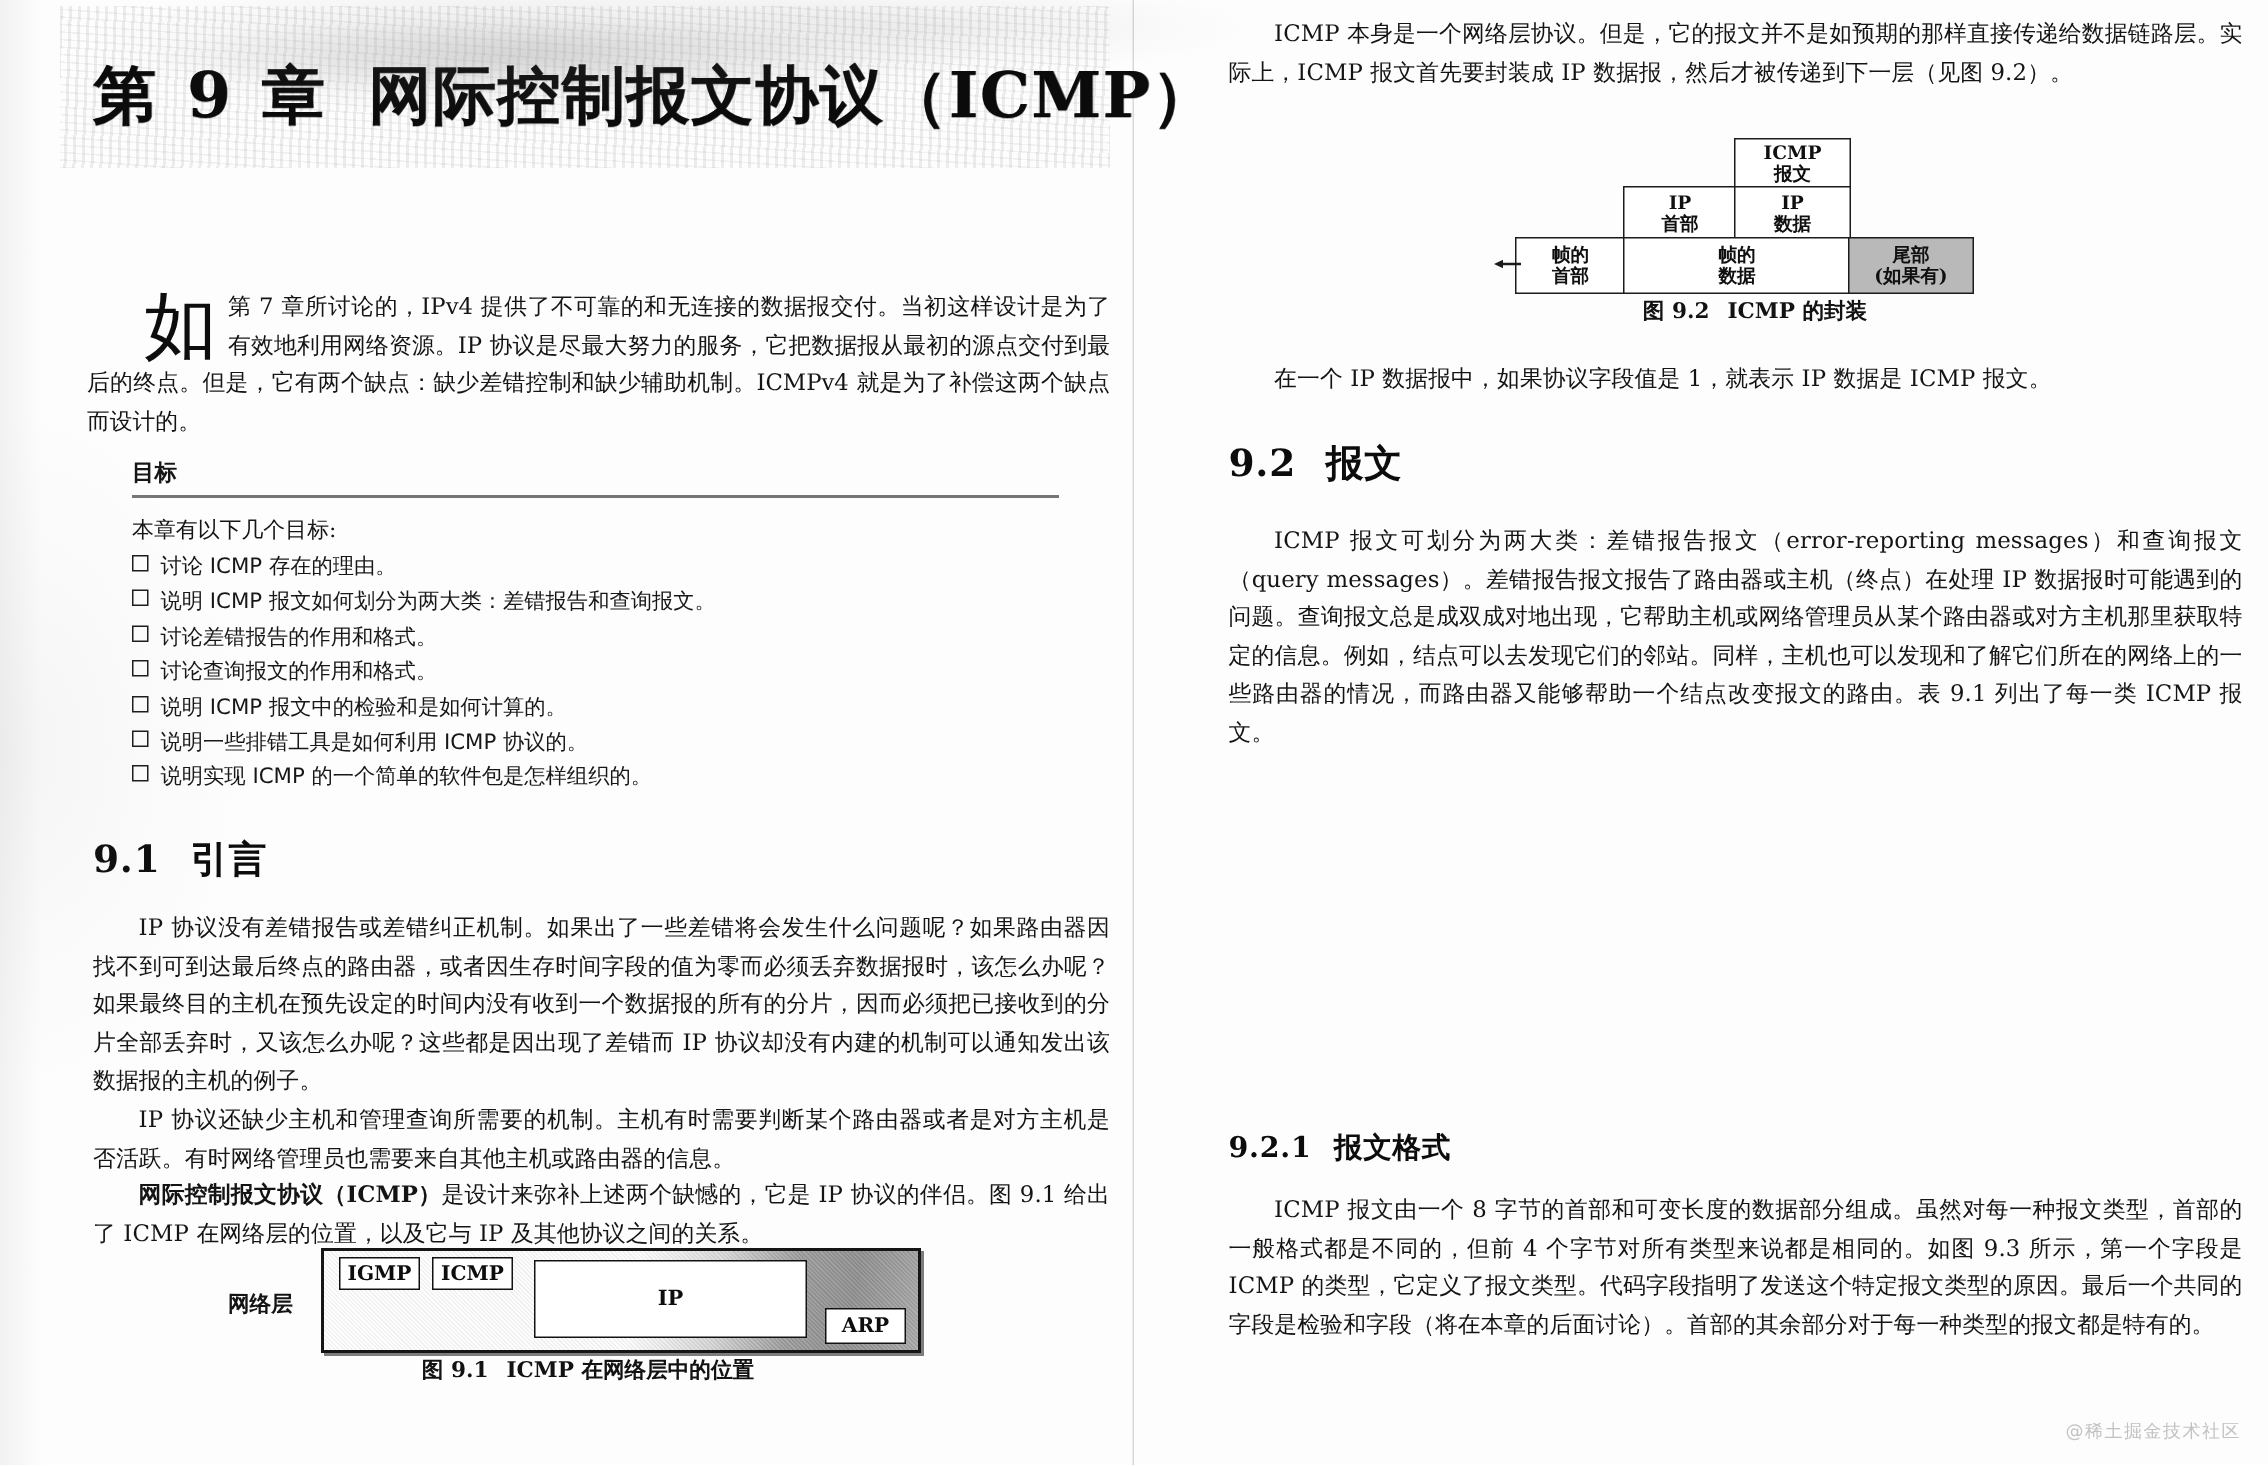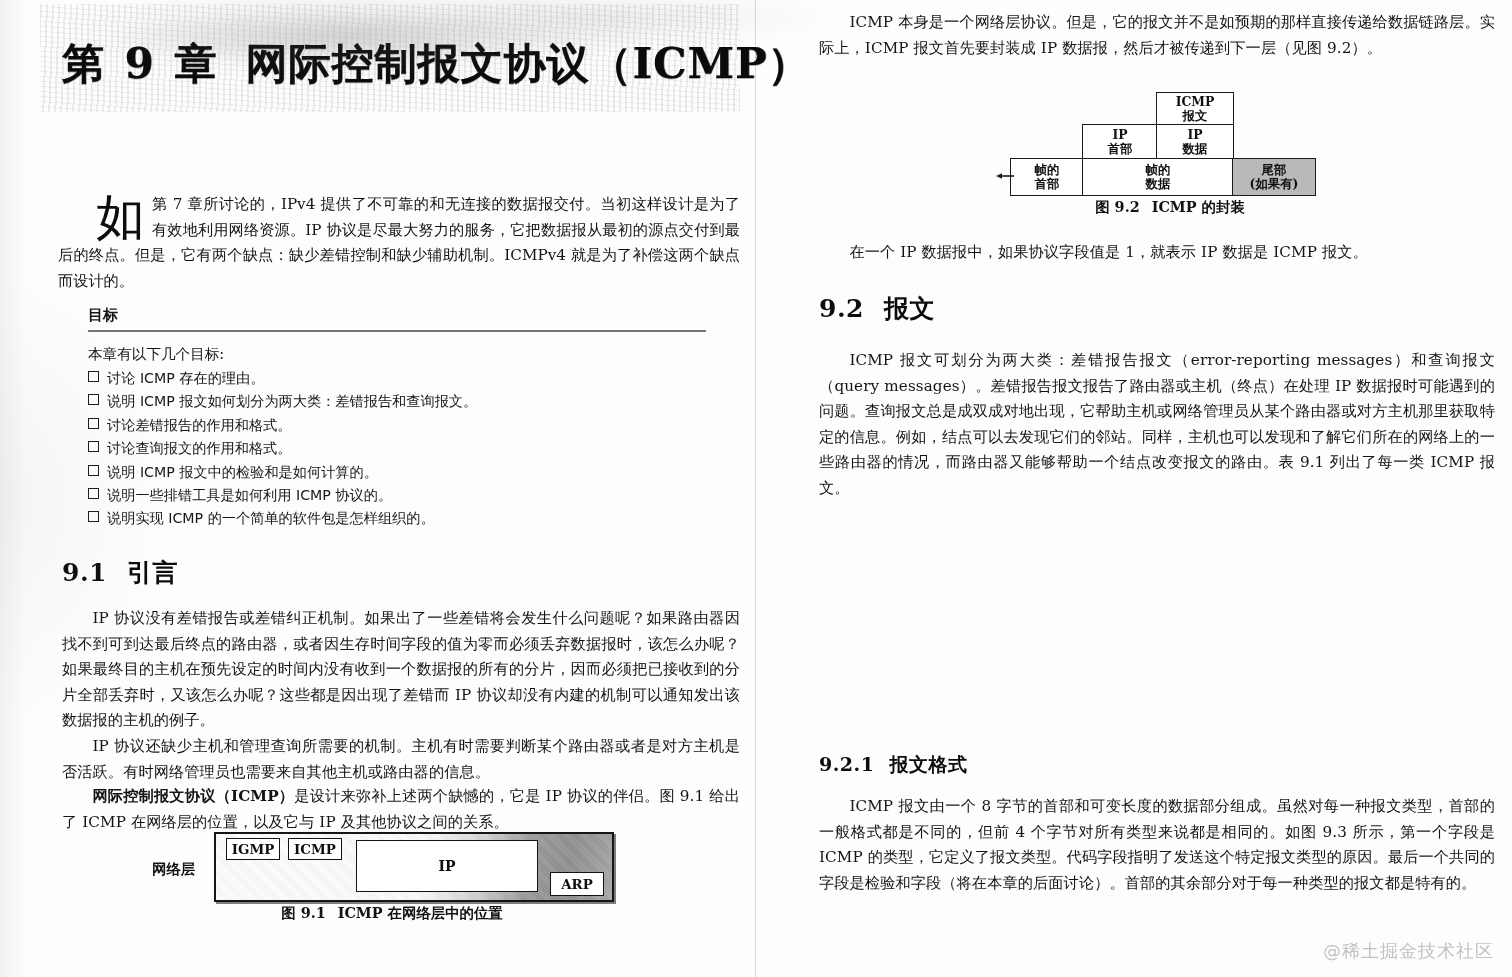--- a/index.html
+++ b/index.html
@@ -279,21 +279,21 @@
     z-index: 3;
   }
   .fig2 .fig-cap { top: 106px; left: 0; }
 
   
   .watermark {
     position: absolute;
     right: 18px;
     bottom: 14px;
     font-family: "DejaVu Sans", "Liberation Sans", sans-serif;
-    font-size: 18px;
+    font-size: 12px;
     color: #c2c2c2;
     letter-spacing: 1px;
     z-index: 7;
   }
 </style>
 </head>
 <body>
 
 <div id="page">
 

